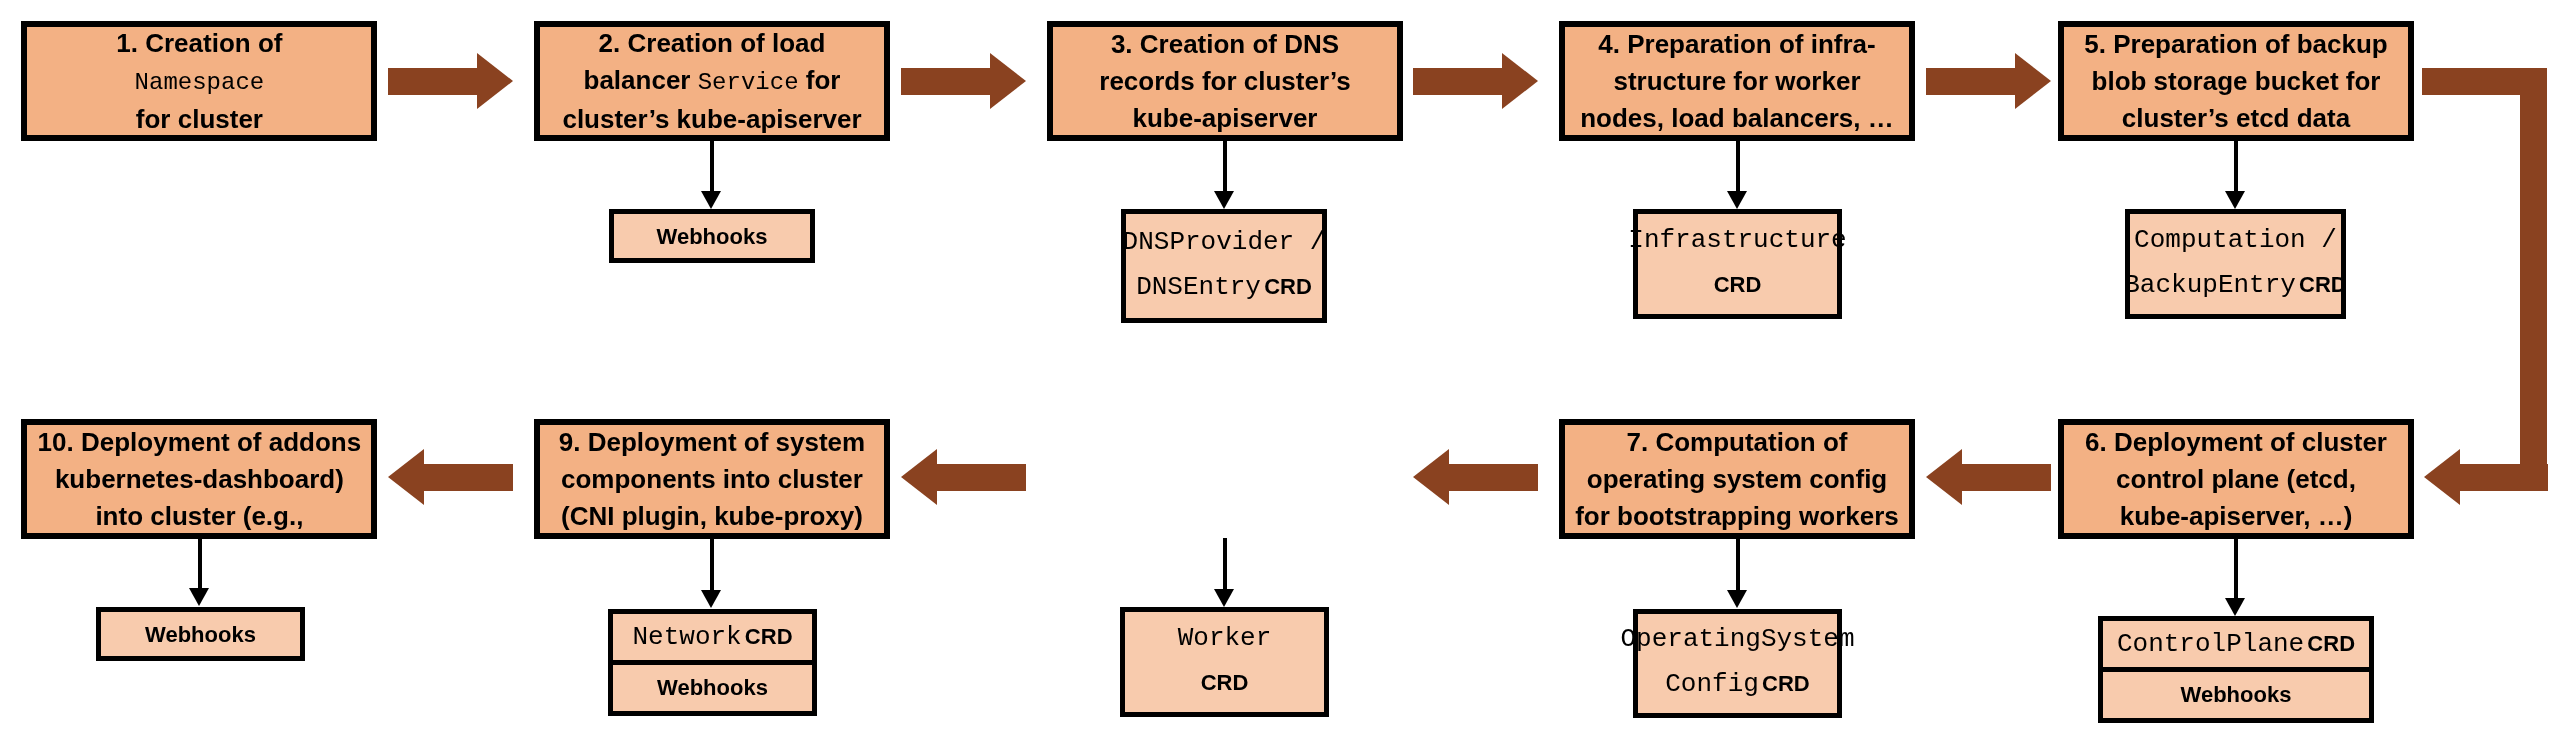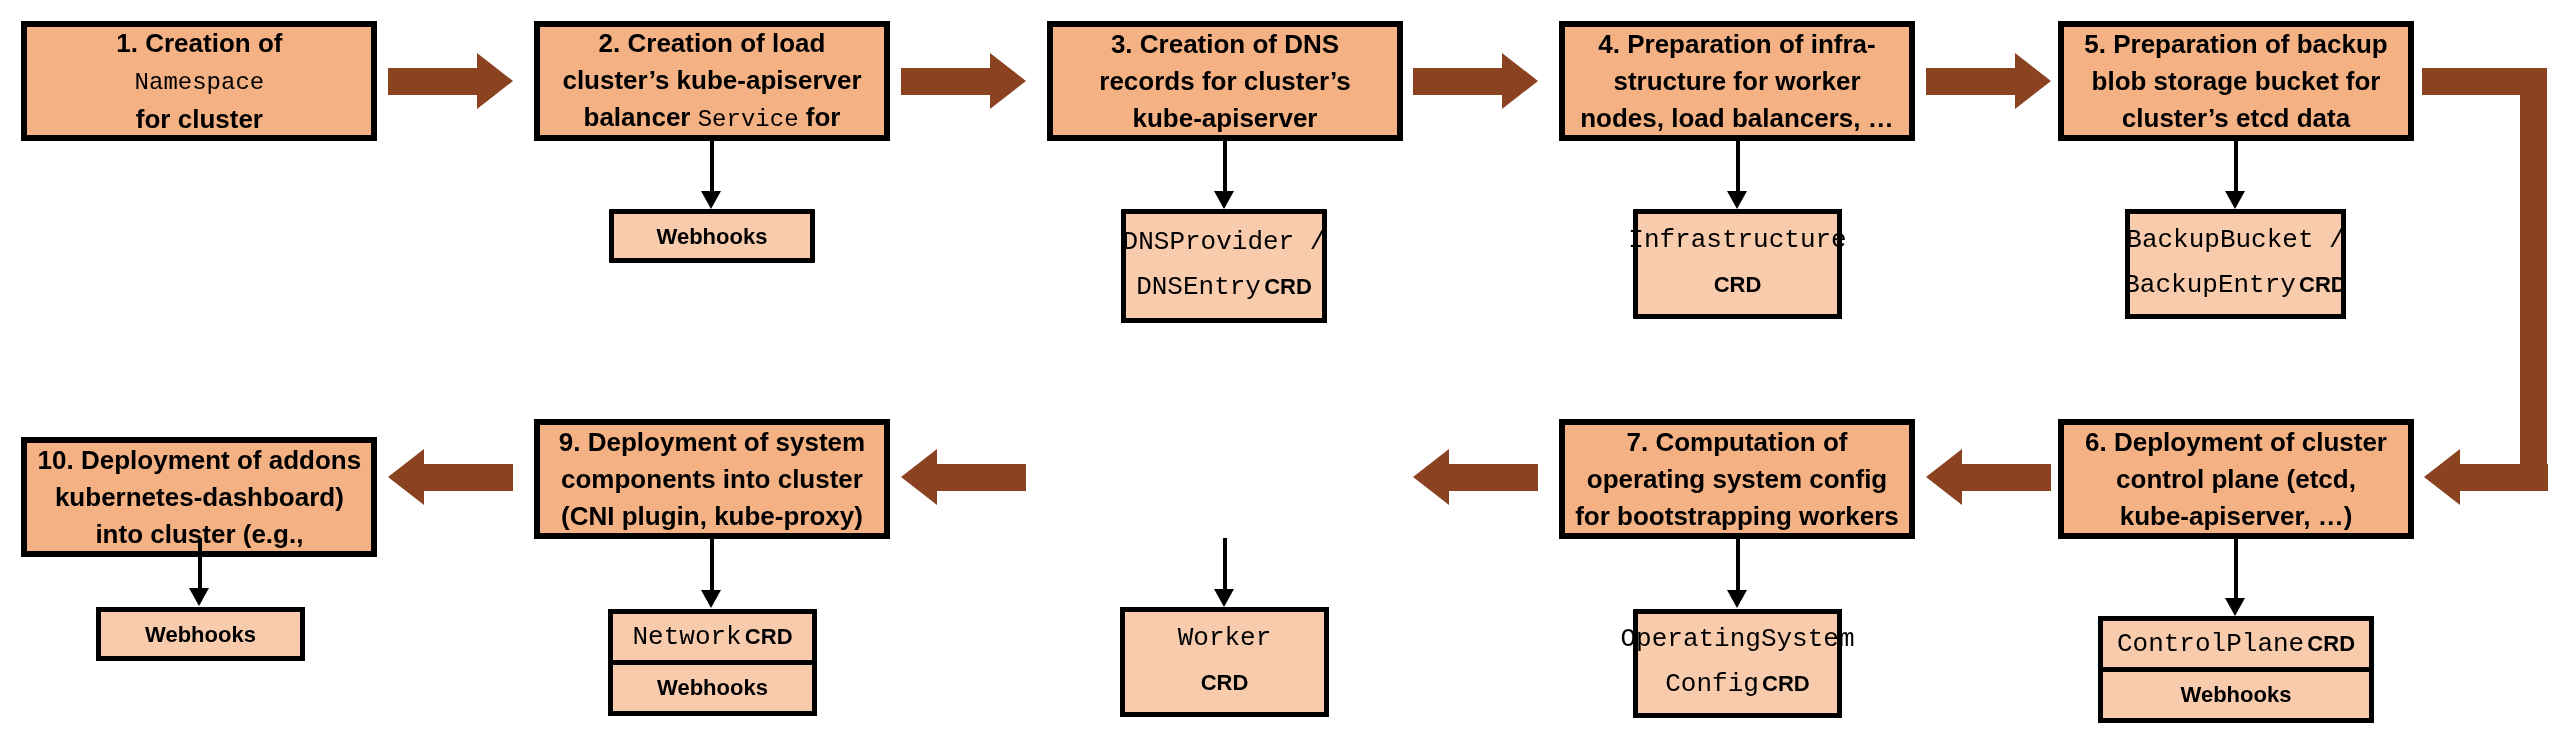--- a/index.html
+++ b/index.html
@@ -86,43 +86,43 @@
 <div id="canvas">
 
   <div class="box" style="left:21.4px;top:21.4px;width:356px;height:120px">
     <div class="line"><span>1. Creation of</span></div>
     <div class="line"><span class="mono">Namespace</span></div>
     <div class="line"><span>for cluster</span></div>
   </div>
 
   <div class="box" style="left:534px;top:21.4px;width:356px;height:120px">
     <div class="line"><span>2. Creation of load</span></div>
+    <div class="line"><span>balancer</span> <span class="mono">Service</span> <span>for</span></div>
     <div class="line"><span>cluster’s kube-apiserver</span></div>
-    <div class="line"><span>balancer</span> <span class="mono">Service</span> <span>for</span></div>
   </div>
 
   <div class="box" style="left:1047px;top:21.4px;width:356px;height:120px">
     <div class="line"><span>3. Creation of DNS</span></div>
     <div class="line"><span>records for cluster’s</span></div>
     <div class="line"><span>kube-apiserver</span></div>
   </div>
 
   <div class="box" style="left:1559px;top:21.4px;width:356px;height:120px">
     <div class="line"><span>4. Preparation of infra-</span></div>
     <div class="line"><span>structure for worker</span></div>
     <div class="line"><span>nodes, load balancers, …</span></div>
   </div>
 
   <div class="box" style="left:2058px;top:21.4px;width:356px;height:120px">
     <div class="line"><span>5. Preparation of backup</span></div>
     <div class="line"><span>blob storage bucket for</span></div>
     <div class="line"><span>cluster’s etcd data</span></div>
   </div>
 
-  <div class="box" style="left:21.4px;top:437px;width:356px;height:120px">
+  <div class="box" style="left:21.4px;top:419px;width:356px;height:120px">
     <div class="line"><span>10. Deployment of addons</span></div>
     <div class="line"><span>kubernetes-dashboard)</span></div>
     <div class="line"><span>into cluster (e.g.,</span></div>
   </div>
 
   <div class="box" style="left:534px;top:419px;width:356px;height:120px">
     <div class="line"><span>9. Deployment of system</span></div>
     <div class="line"><span>components into cluster</span></div>
     <div class="line"><span>(CNI plugin, kube-proxy)</span></div>
   </div>
@@ -226,21 +226,21 @@
     <div class="sline"><span class="mono">DNSProvider /</span></div>
     <div class="sline"><span class="mono">DNSEntry</span> <span class="crd">CRD</span></div>
   </div>
 
   <div class="subbox" style="left:1633px;top:209px;width:209px;height:110px">
     <div class="sline"><span class="mono">Infrastructure</span></div>
     <div class="sline"><span class="crd">CRD</span></div>
   </div>
 
   <div class="subbox" style="left:2125px;top:209px;width:221px;height:110px">
-    <div class="sline"><span class="mono">BackupBucket /</span></div>
+    <div class="sline"><span class="mono">Computation /</span></div>
     <div class="sline"><span class="mono">BackupEntry</span> <span class="crd">CRD</span></div>
   </div>
 
   <div class="subbox" style="left:96px;top:607px;width:209px;height:54px">
     <div class="sline webhooks"><span>Webhooks</span></div>
   </div>
 
   <div class="substack" style="left:608px;top:609px;width:209px;height:107px">
     <div class="row"><span class="mono">Network</span>&nbsp;<span class="crd">CRD</span></div>
     <div class="row webhooks">

